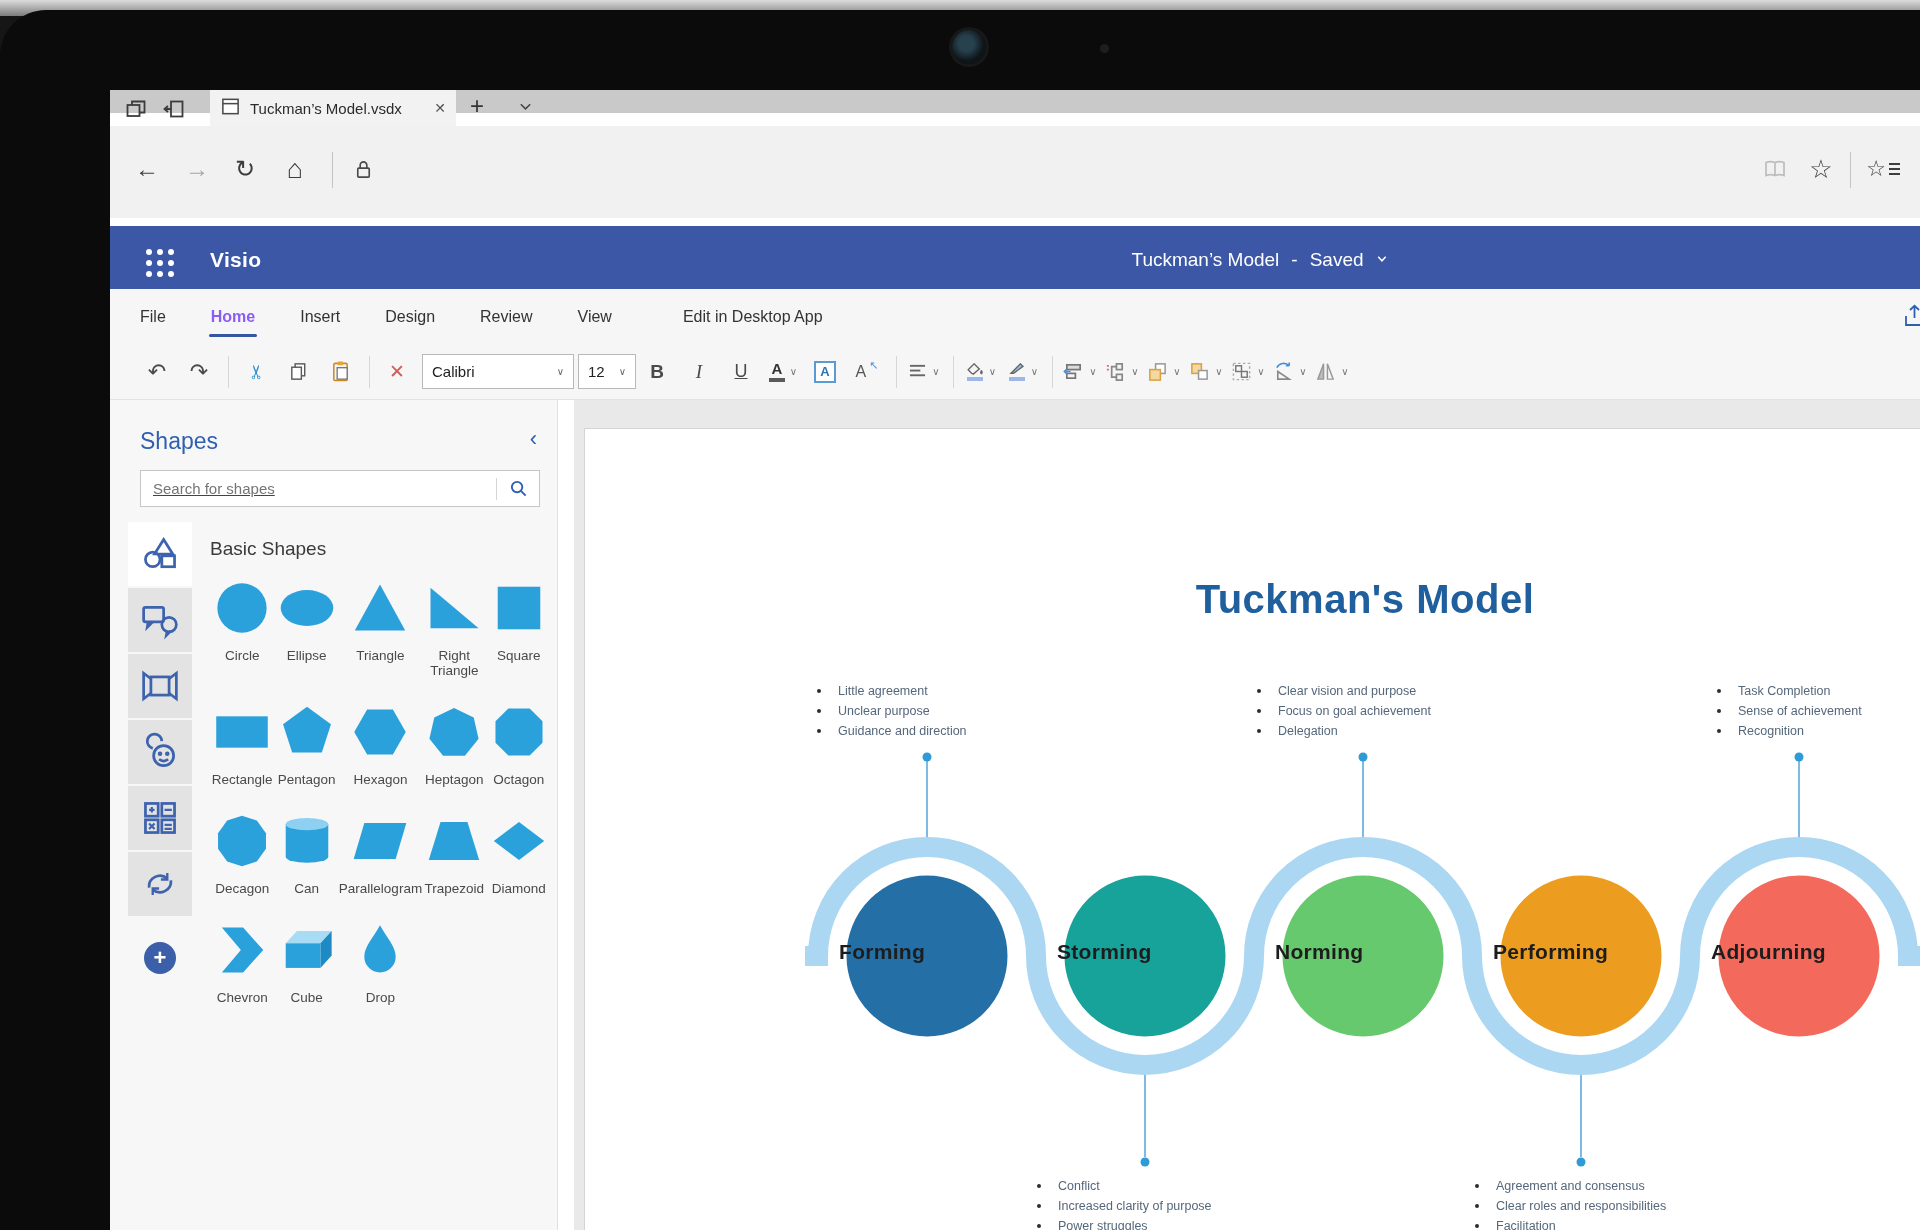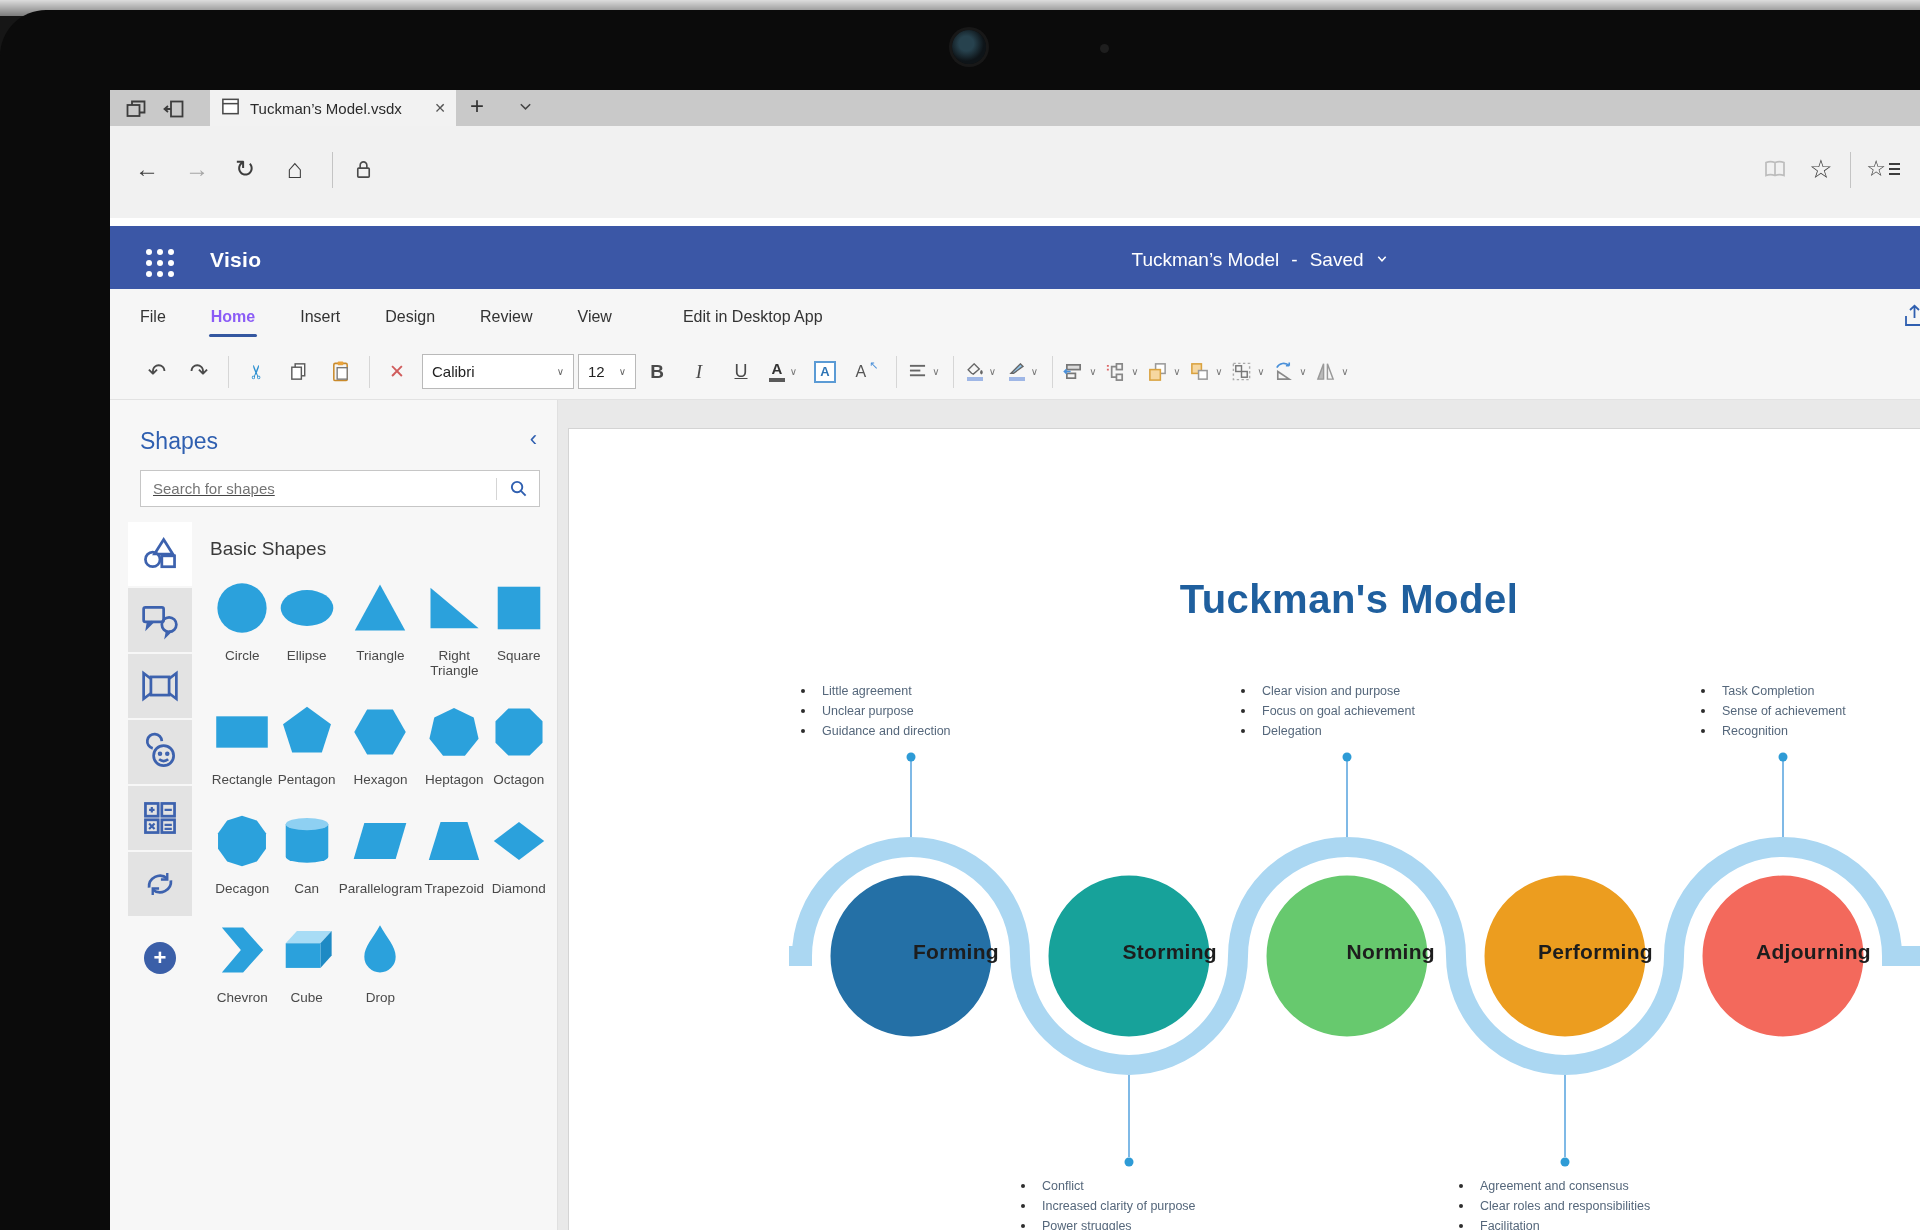--- a/index.html
+++ b/index.html
@@ -11,21 +11,21 @@
   
   .device-top{position:absolute;top:0;left:0;right:0;height:16px;background:linear-gradient(180deg,#dcdcdc,#7c7c7c);}
   .bezel{position:absolute;top:10px;left:0;right:0;bottom:0;background:#0b0b0b;border-top-left-radius:46px;}
   .webcam{position:absolute;top:30px;left:952px;width:34px;height:34px;border-radius:50%;
     background:radial-gradient(circle at 42% 40%, #27424e 0 26%, #0e1418 62%);box-shadow:0 0 0 3px #181818;}
   .sensor-dot{position:absolute;top:44px;left:1100px;width:9px;height:9px;border-radius:50%;background:#1e1e1e;}
 
   
   .screen{position:absolute;left:110px;top:90px;width:1810px;height:1140px;background:#fff;}
 
-  .tabbar{position:absolute;left:0;top:0;width:100%;height:36px;background:#c9c9c9;}
+  .tabbar{position:absolute;left:0;top:0;width:100%;height:23px;background:#c9c9c9;}
   .winbtn{position:absolute;top:7px;width:24px;height:24px;color:#3c3c3c;}
   .tab{position:absolute;left:100px;top:0;width:246px;height:36px;background:#f2f2f2;
        display:flex;align-items:center;padding:0 10px;gap:9px;}
   .tab-title{font-size:15px;color:#2b2b2b;white-space:nowrap;overflow:hidden;flex:1;}
   .tab-close{font-size:14px;color:#555;}
   .newtab{position:absolute;left:360px;top:2px;font-size:24px;font-weight:300;color:#333;}
   .tab-chev{position:absolute;left:408px;top:9px;font-size:14px;color:#444;}
 
   .navbar{position:absolute;left:0;top:36px;width:100%;height:92px;background:#f1f1f1;}
   .nav-i{position:absolute;top:26px;width:34px;height:34px;display:flex;align-items:center;justify-content:center;
@@ -87,27 +87,27 @@
   .stencil.selected{background:#fff;}
   .add-stencil{width:32px;height:32px;border-radius:50%;background:#3b5fa8;color:#fff;font-size:22px;
            display:flex;align-items:center;justify-content:center;margin:24px 0 0 16px;font-weight:bold;}
   .shape-area{flex:1;padding:16px 6px 0 14px;}
   .sa-title{font-size:19px;color:#3a3a3a;margin-bottom:20px;}
   .grid{display:grid;grid-template-columns:repeat(5,1fr);grid-row-gap:26px;text-align:center;}
   .cell svg{width:56px;height:56px;}
   .shp{fill:var(--shape-blue);}
   .slabel{font-size:13.5px;color:#4a4a4a;margin-top:8px;}
 
-  .canvas{flex:1;background:#e9e9e9;position:relative;overflow:hidden;}
+  .canvas{flex:1;background:#e9e9e9;position:relative;overflow:hidden;margin-left:16px;}
   .page{position:absolute;left:10px;top:28px;width:1380px;height:870px;background:#fff;
         border:1px solid #d4d4d4;overflow:hidden;}
   .dtitle{position:absolute;left:780px;top:148px;transform:translateX(-50%);font-size:40px;font-weight:bold;
         color:var(--title-blue);letter-spacing:.5px;white-space:nowrap;}
   .diagram-svg{position:absolute;left:0;top:0;}
-  .stage-label{position:absolute;top:511px;width:176px;text-align:right;font-size:21px;font-weight:bold;
+  .stage-label{position:absolute;top:511px;width:176px;text-align:left;font-size:21px;font-weight:bold;
         color:#1d1d1d;letter-spacing:.3px;}
   .bullets{position:absolute;font-size:12.5px;color:#55677b;line-height:20px;}
   .b-row{display:flex;}
   .b-row .dot{width:4px;height:4px;border-radius:50%;background:#2e2e2e;margin:8px 17px 0 0;flex:none;}
 </style>
 </head>
 <body>
 
 <div class="device-top"></div>
 <div class="bezel"></div>

